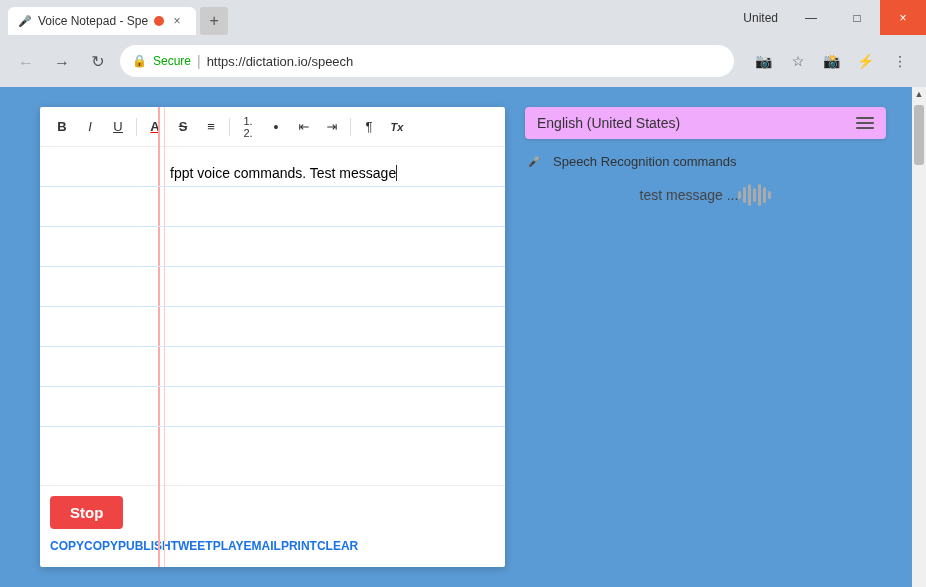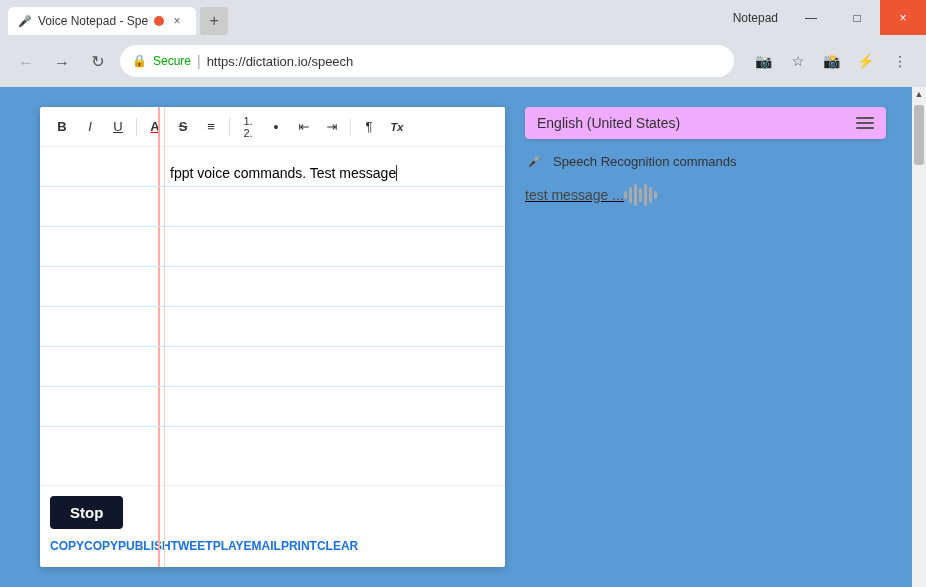--- a/index.html
+++ b/index.html
@@ -46,36 +46,36 @@
     .tb-italic { font-style: italic; }
     .tb-underline { text-decoration: underline; }
 
     .notepad-lines { flex: 1; position: relative; overflow: hidden; }
     .line { border-bottom: 1px solid #d0e8ff; height: 40px; }
     .notepad-content { position: absolute; top: 10px; left: 130px; right: 10px; font-size: 14px; color: #000000; line-height: 1.6; padding: 5px 0; }
     .cursor { border-right: 1px solid #333; animation: blink 1s step-end infinite; }
     @keyframes blink { 50% { border-color: transparent; } }
 
     .notepad-bottom { padding: 10px 10px 10px 10px; border-top: 1px solid #eee; display: flex; flex-direction: column; gap: 6px; }
-    .stop-btn { background: #0f172a; color: white; border: none; border-radius: 4px; padding: 8px 20px; font-size: 15px; font-weight: bold; cursor: pointer; align-self: flex-start; }
+    .stop-btn { background: #ef4444; color: white; border: none; border-radius: 4px; padding: 8px 20px; font-size: 15px; font-weight: bold; cursor: pointer; align-self: flex-start; }
     .action-links { display: flex; padding: 4px 0; font-size: 12px; font-weight: bold; }
     .action-link { color: #1a73e8; cursor: pointer; text-decoration: none; }
 
     
     .side-panel { flex: 1; display: flex; flex-direction: column; gap: 12px; }
     .lang-selector { background: #f0abfc; border-radius: 4px; padding: 8px 12px; display: flex; align-items: center; justify-content: space-between; cursor: pointer; box-shadow: 0 1px 4px rgba(0,0,0,0.15); }
     .lang-text { font-size: 14px; color: #333; }
     .hamburger { display: flex; flex-direction: column; gap: 3px; cursor: pointer; }
     .hamburger span { width: 18px; height: 2px; background: #555; border-radius: 1px; }
 
     .speech-commands { display: flex; align-items: center; gap: 8px; }
     .mic-icon-small { width: 20px; height: 20px; background: #5b9bd5; border-radius: 50%; display: flex; align-items: center; justify-content: center; }
     .speech-commands-text { font-size: 13px; color: #333; font-weight: 500; }
 
-    .dictation-area { display: flex; align-items: center; justify-content: flex-start; text-decoration: underline; }
+    .dictation-area { display: flex; align-items: center; justify-content: center; }
     .dictation-text { font-size: 14px; color: #444; }
     .audio-bars { display: flex; align-items: center; gap: 2px; height: 24px; }
     .audio-bar { width: 3px; background: #aaa; border-radius: 2px; }
 
     
     .scrollbar { position: absolute; right: 0; top: 87px; width: 14px; height: calc(587px - 87px); background: #f0f0f0; }
     .scrollbar-thumb { width: 10px; margin: 2px; height: 60px; background: #bbb; border-radius: 3px; margin-top: 4px; }
     .scrollbar-arrow { width: 14px; height: 14px; display: flex; align-items: center; justify-content: center; cursor: pointer; font-size: 9px; color: #555; }
   </style>
 </head>
@@ -88,21 +88,21 @@
       <div class="tab">
         <div class="tab-favicon">
           <span style="font-size:11px;">🎤</span>
         </div>
         <span>Voice Notepad - Spe</span>
         <div class="tab-recording-dot"></div>
         <div class="tab-close">×</div>
       </div>
       <div class="new-tab-btn">+</div>
     </div>
-    <div class="win-user">Notepad</div>
+    <div class="win-user">United</div>
     <div class="window-controls">
       <button class="win-btn">—</button>
       <button class="win-btn">□</button>
       <button class="win-btn close">×</button>
     </div>
   </div>
 
   <div class="address-bar">
     <div class="nav-btn disabled">←</div>
     <div class="nav-btn">→</div>

